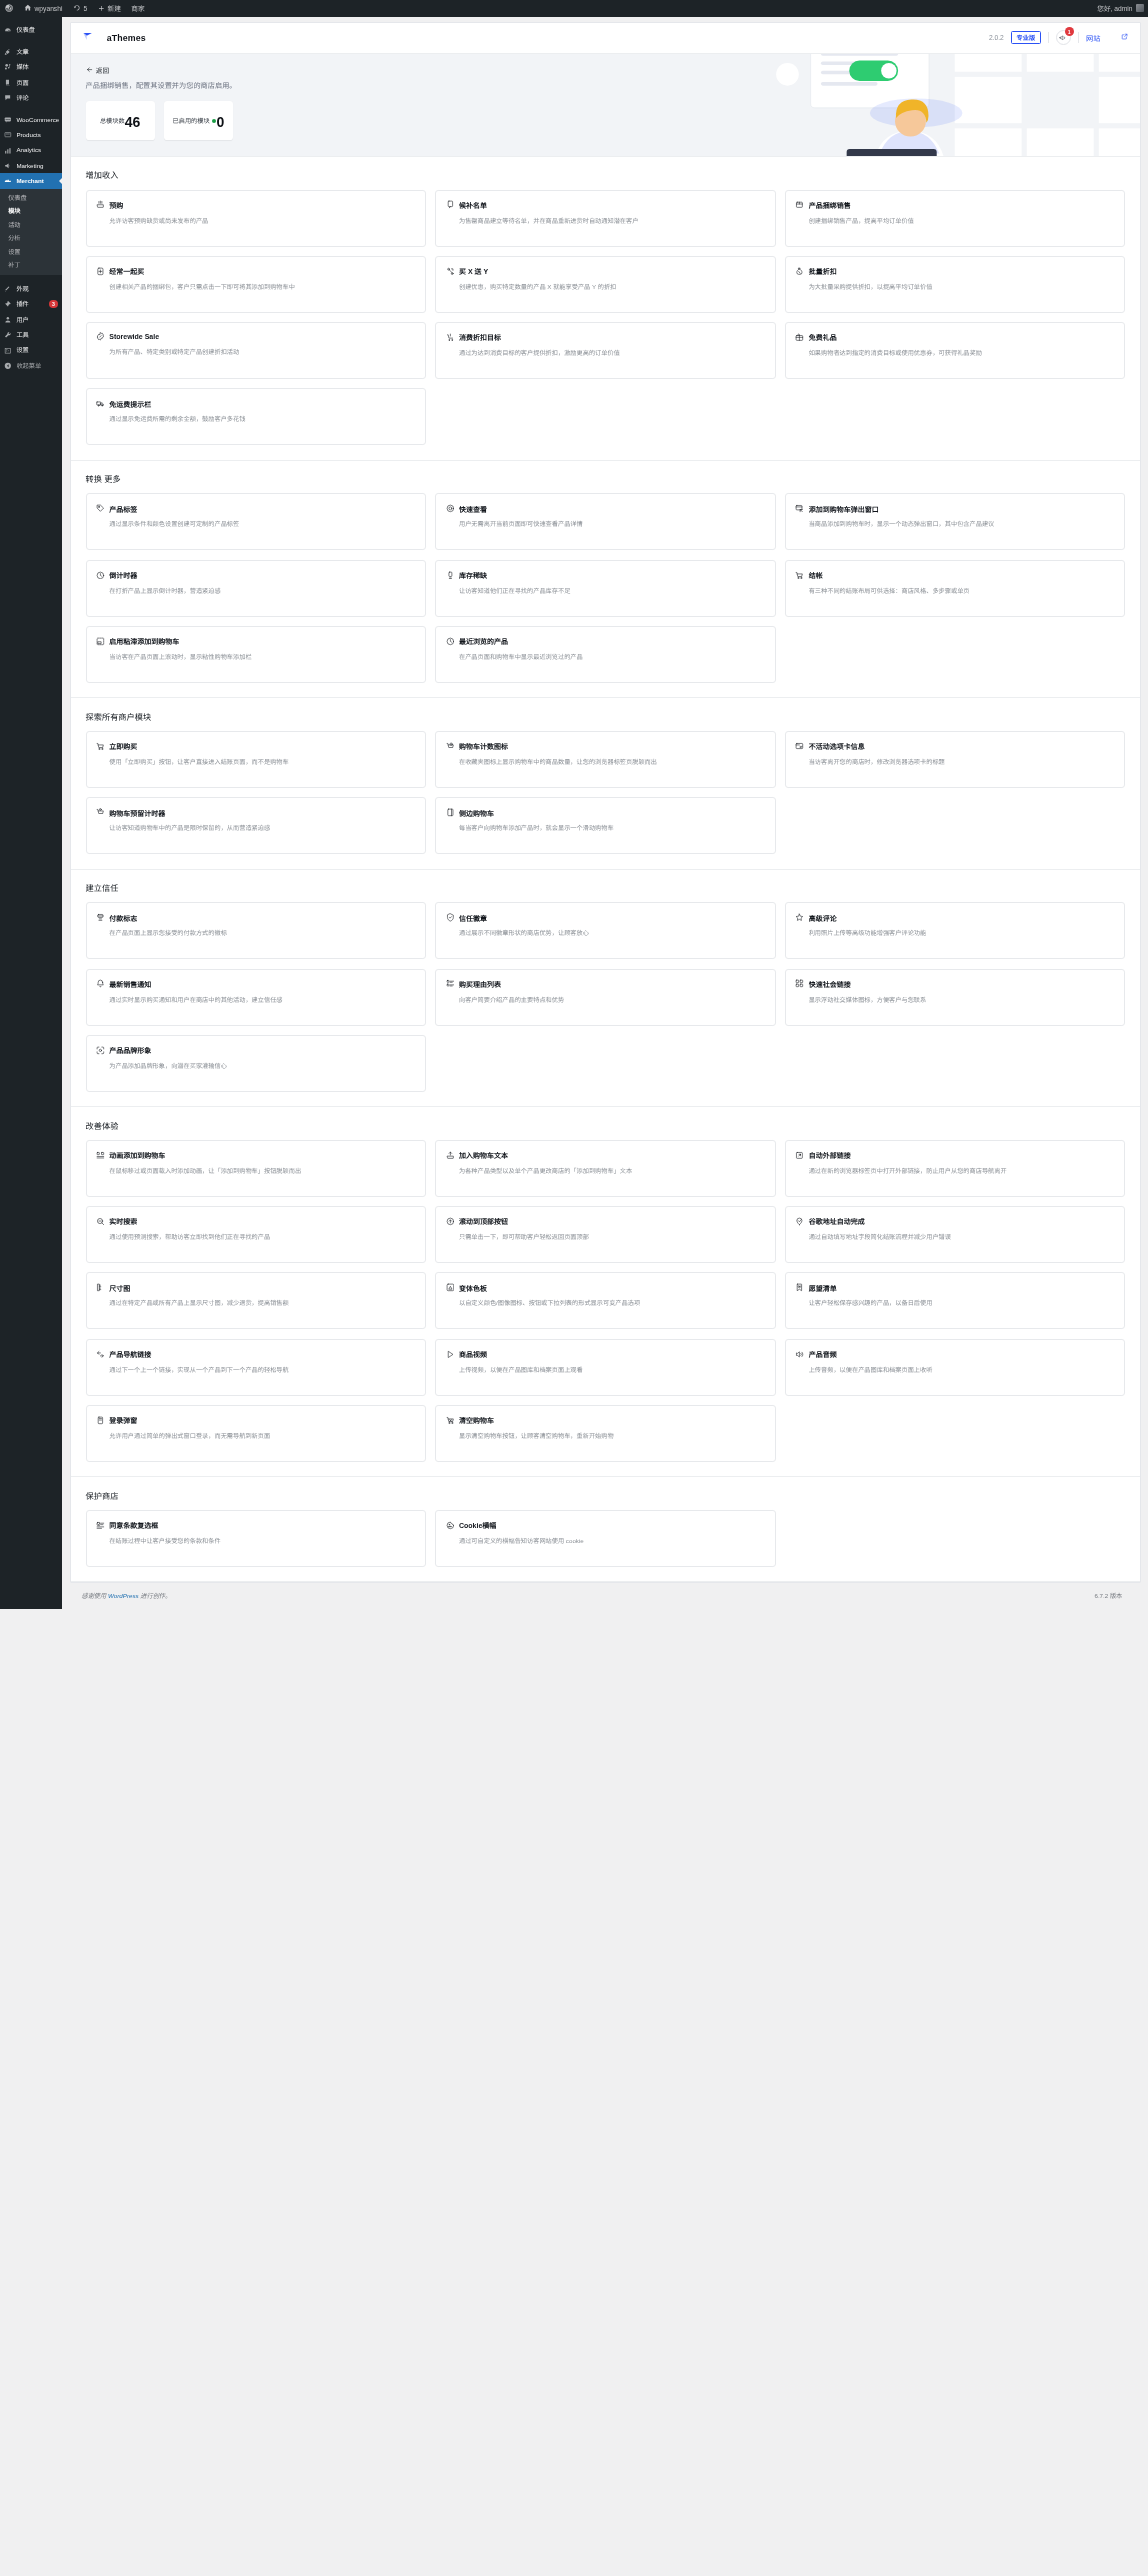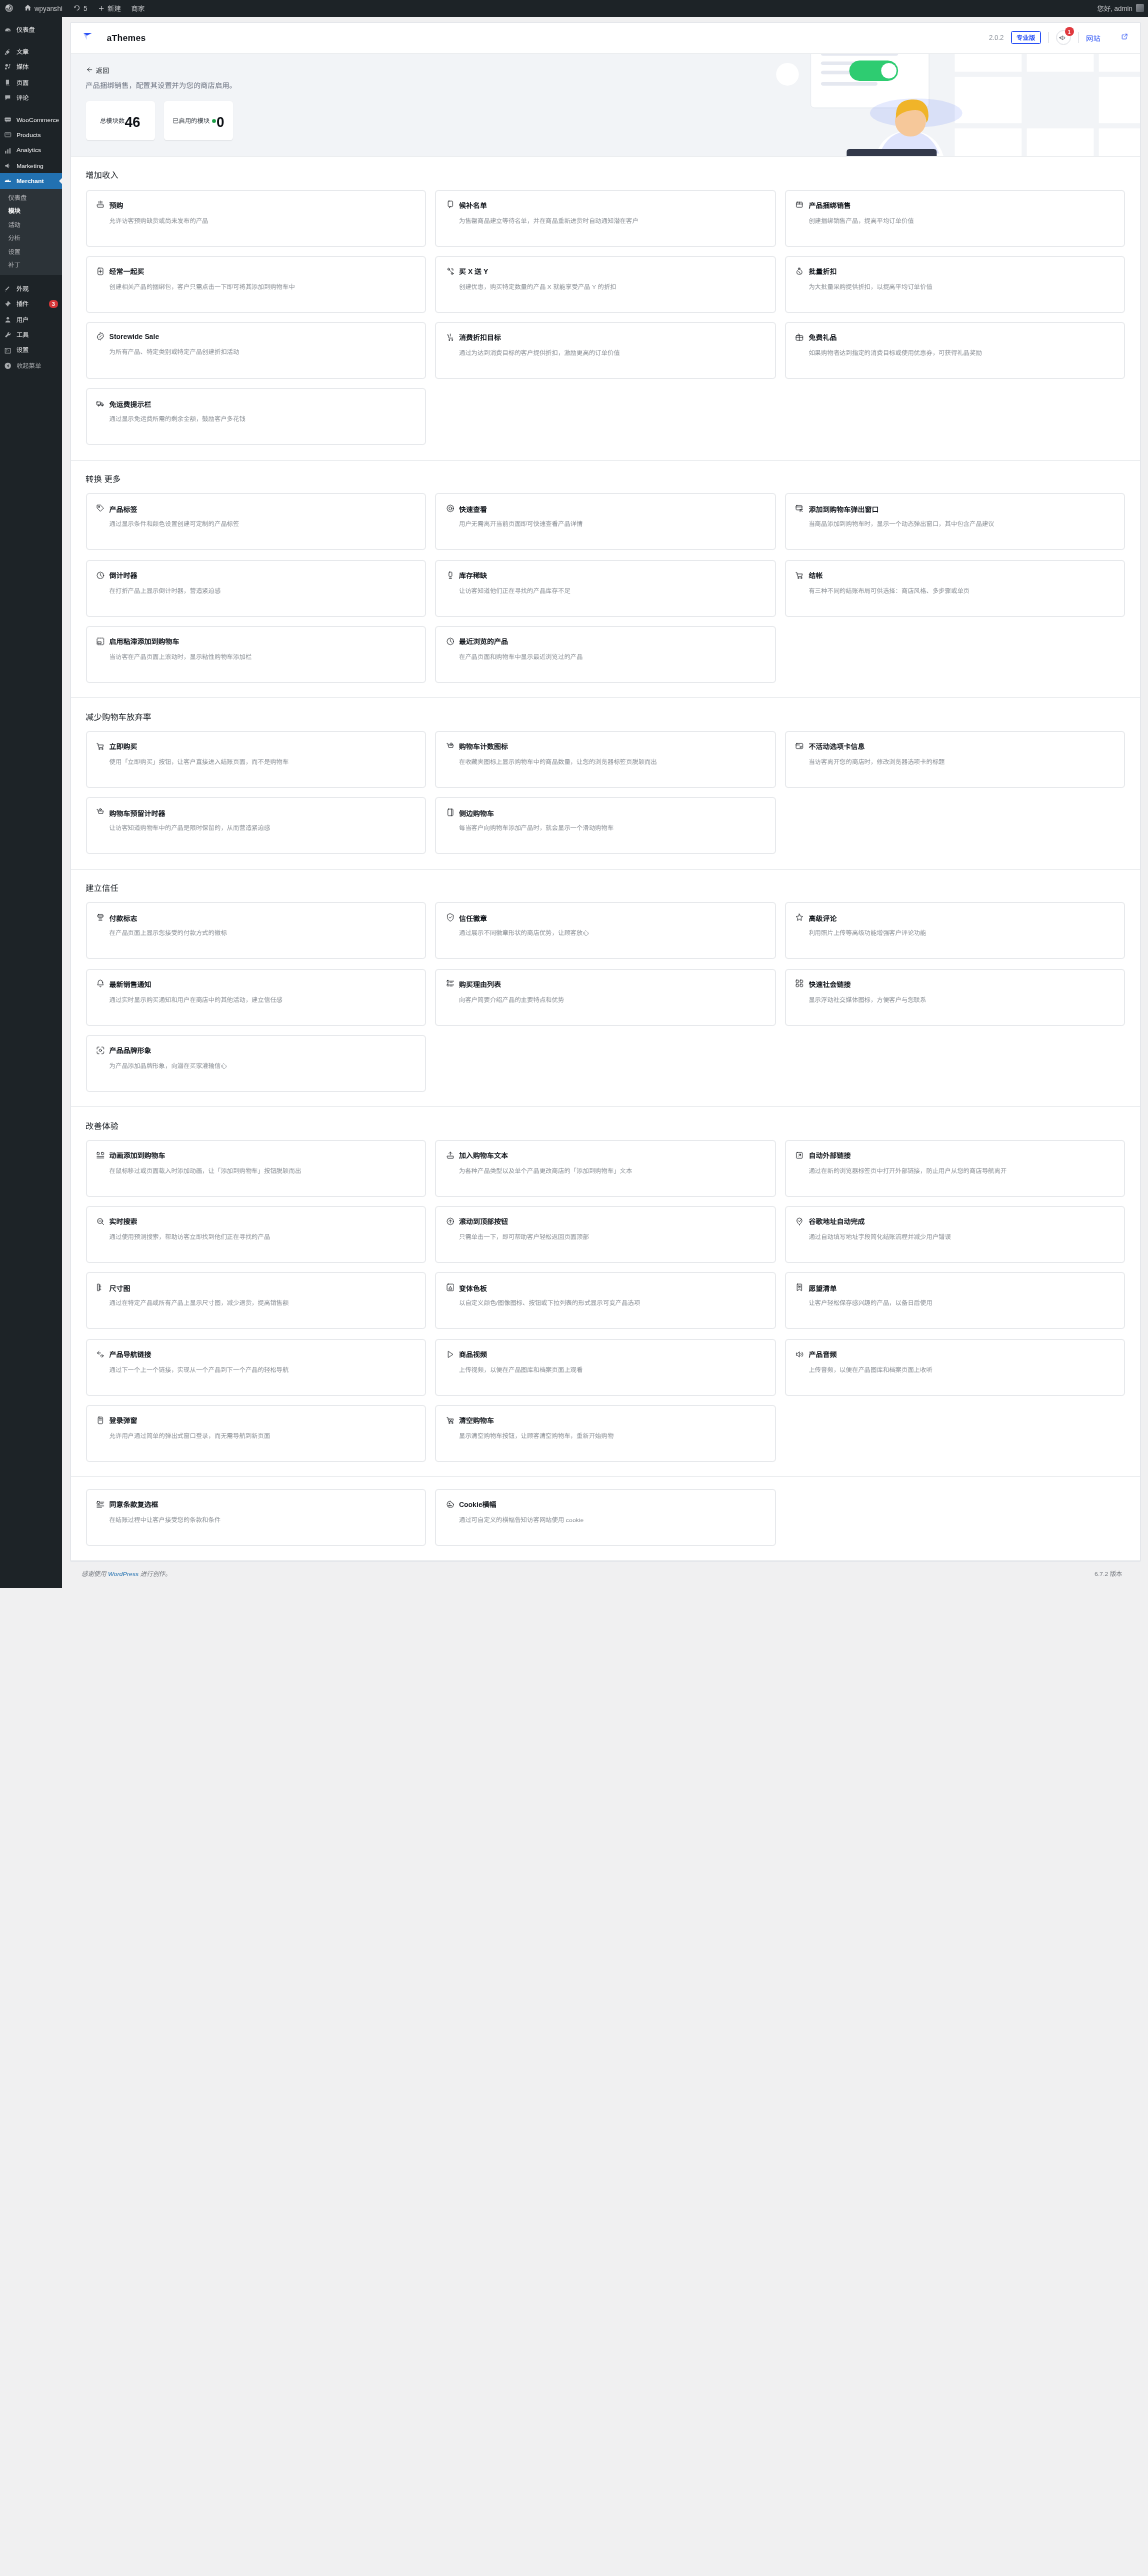--- a/index.html
+++ b/index.html
@@ -695,21 +695,21 @@
                       <path d="M12 7v5l3 2"></path>
                     </svg>
                   </span>
                   <span class="module-name">最近浏览的产品</span>
                 </div>
                 <div class="module-desc">在产品页面和购物车中显示最近浏览过的产品</div>
               </div>
             </div>
           </div>
           <div class="section">
-            <div class="section-title">减少购物车放弃率</div>
+            <div class="section-title">探索所有商户模块</div>
             <div class="card-grid">
               <div class="module-card">
                 <div class="module-head">
                   <span class="module-icon">
                     <svg viewBox="0 0 24 24" stroke-linecap="round" stroke-linejoin="round">
                       <path d="M3 4h2l2.5 11h10"></path>
                       <path d="M6 8h14l-1.5 6"></path>
                       <circle cx="9" cy="19" r="1.5"></circle>
                       <circle cx="17" cy="19" r="1.5"></circle>
                     </svg>
@@ -1055,20 +1055,21 @@
                       <path d="M15 10l-5 4"></path>
                     </svg>
                   </span>
                   <span class="module-name">清空购物车</span>
                 </div>
                 <div class="module-desc">显示清空购物车按钮，让顾客清空购物车，重新开始购物</div>
               </div>
             </div>
           </div>
           <div class="section">
+            <div class="section-title">保护商店</div>
             <div class="card-grid">
               <div class="module-card">
                 <div class="module-head">
                   <span class="module-icon">
                     <svg viewBox="0 0 24 24" stroke-linecap="round" stroke-linejoin="round">
                       <rect x="3" y="4" width="8" height="8" rx="1.5"></rect>
                       <path d="M5 8l2 2 3-3.5"></path>
                       <path d="M14 6h7"></path>
                       <path d="M14 10h5"></path>
                       <path d="M3 16h18"></path>

